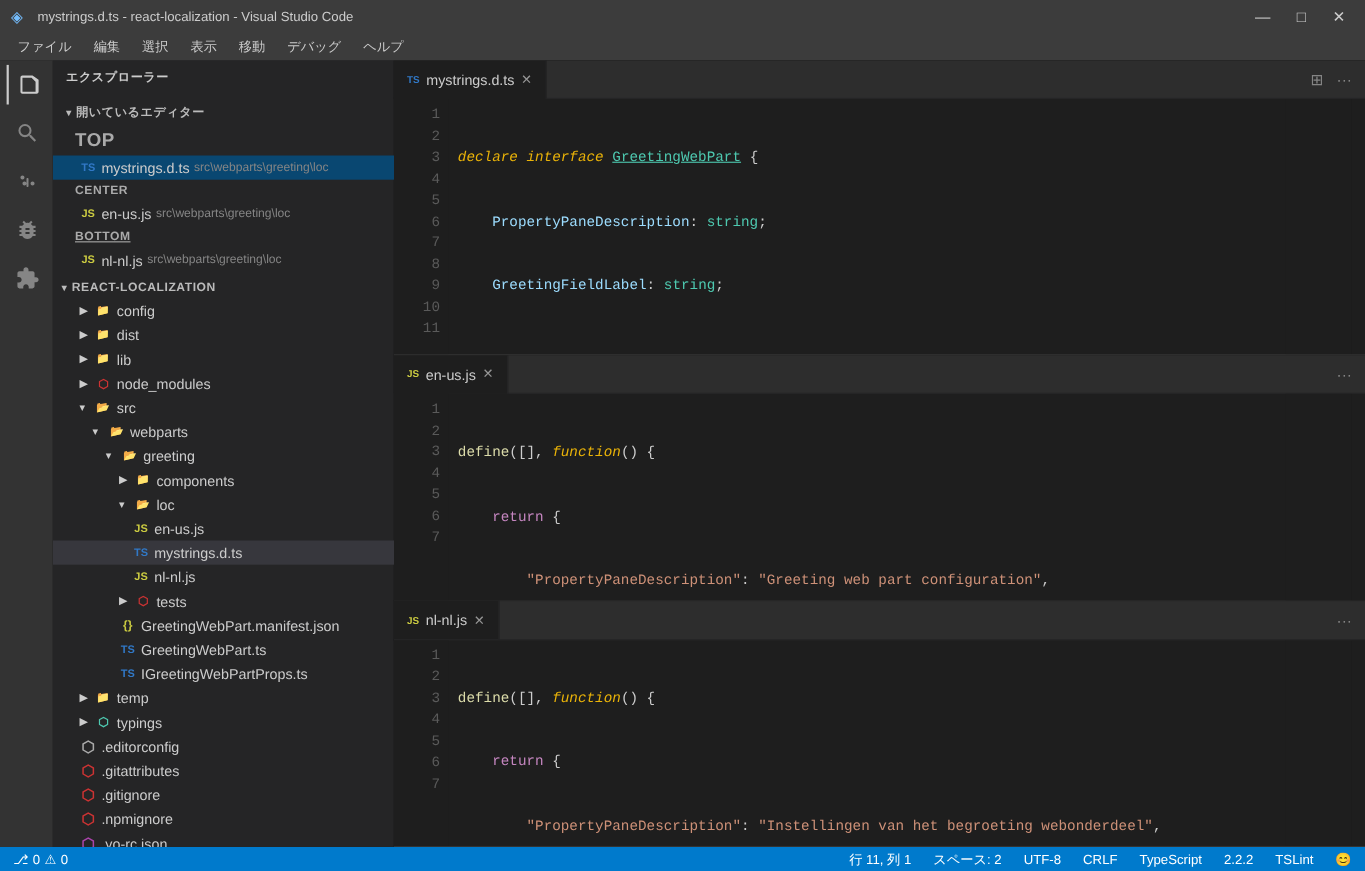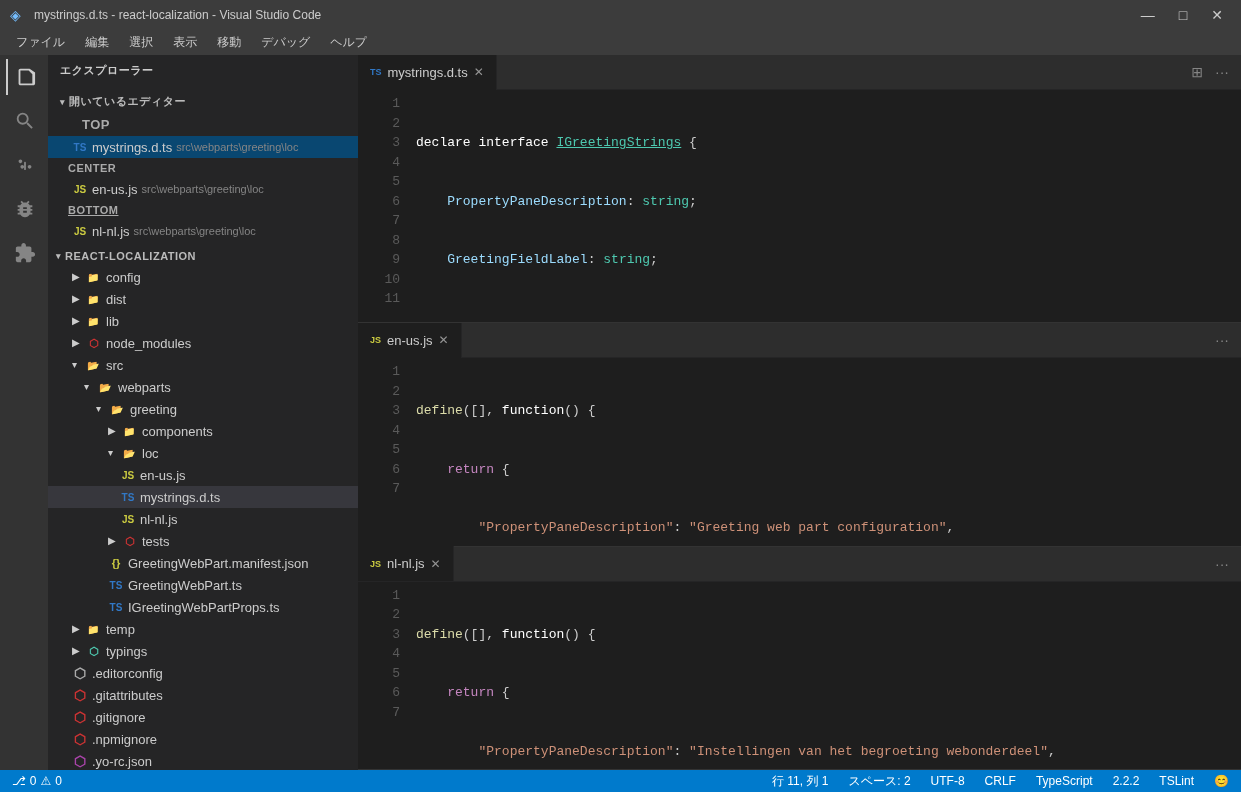--- a/index.html
+++ b/index.html
@@ -280,21 +280,21 @@
       overflow-x: auto;
       white-space: pre;
     }
     .code-line {
       height: 19.5px;
       padding-left: 8px;
       display: block;
     }
 
     
-    .kw { color: #ffffff; }
+    .kw { color: #eab308; font-style: italic; }
     .kw2 { color: #c586c0; }
     .type { color: #4ec9b0; }
     .str { color: #ce9178; }
     .iface { color: #4ec9b0; text-decoration: underline; }
     .punct { color: #cccccc; }
     .prop { color: #9cdcfe; }
     .fn { color: #dcdcaa; }
 
     
     .editor-scrollbar {
@@ -392,21 +392,21 @@
       <span>エクスプローラー</span>
     </div>
     <div id="sidebar-content">
 
       <div class="open-editors-section">
         <div class="section-label" style="display:flex;align-items:center;gap:4px;">
           <span style="font-size:9px;">▾</span>
           <span>開いているエディター</span>
         </div>
 
-        <div class="section-label" style="padding-left:20px;font-size:13px;color:#aaa;margin-left:14px;">TOP</div>
+        <div class="section-label" style="padding-left:20px;font-size:17px;color:#aaa;">TOP</div>
         <div class="file-item selected tree-indent-1">
           <span class="file-icon ts-icon">TS</span>
           <span class="file-name">mystrings.d.ts</span>
           <span class="file-path">src\webparts\greeting\loc</span>
         </div>
 
         <div class="section-label" style="padding-left:20px;font-size:11px;color:#aaa;">CENTER</div>
         <div class="file-item tree-indent-1">
           <span class="file-icon js-icon">JS</span>
           <span class="file-name">en-us.js</span>
@@ -577,21 +577,21 @@
             <div>4</div>
             <div>5</div>
           <div>6</div>
             <div>7</div>
             <div>8</div>
             <div>9</div>
             <div>10</div>
           <div>11</div>
         </div>
         <div class="code-content">
-          <span class="code-line"><span class="kw">declare</span> <span class="kw">interface</span> <span class="iface">IGreetingStrings</span> <span class="punct">{</span></span>
+          <span class="code-line"><span class="kw">declare</span> <span class="kw">interface</span> <span class="iface">GreetingWebPart</span> <span class="punct">{</span></span>
           <span class="code-line">    <span class="prop">PropertyPaneDescription</span><span class="punct">:</span> <span class="type">string</span><span class="punct">;</span></span>
           <span class="code-line">    <span class="prop">GreetingFieldLabel</span><span class="punct">:</span> <span class="type">string</span><span class="punct">;</span></span>
           
           
           
           
           
           
           
         </div>

